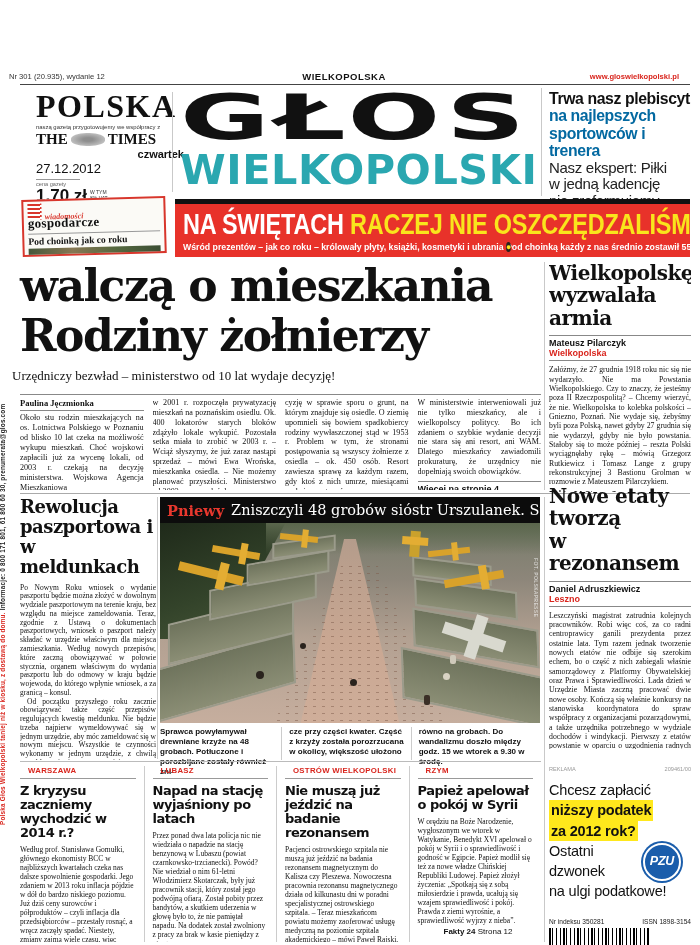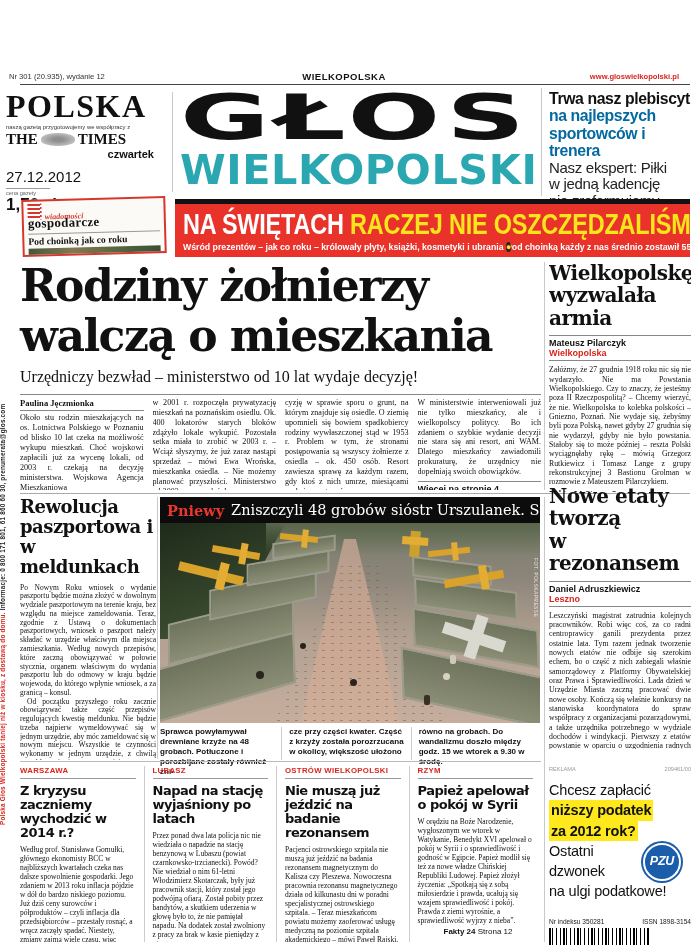--- a/index.html
+++ b/index.html
@@ -18,30 +18,30 @@
 
   
   .topbar{left:9px;top:70px;width:670px;height:13px;font-size:7.6px;}
   .topbar .edition{position:absolute;left:0;top:2px;color:#333;}
   .topbar .region{position:absolute;left:0;right:0;text-align:center;top:1px;
                   font-weight:bold;font-size:9.5px;letter-spacing:.5px;}
   .topbar .url{position:absolute;right:0;top:2px;color:#d9251d;font-weight:bold;}
   .toprule{left:20px;top:84px;width:670px;height:1px;background:#444;position:absolute;}
 
   
-  .polska{left:6px;top:90px;width:148px;}
+  .polska{left:36px;top:90px;width:148px;}
   .polska-name{font-family:"Liberation Serif",serif;font-weight:bold;font-size:32px;
                letter-spacing:1.5px;line-height:1;}
   .polska-tag{font-size:5.9px;color:#333;margin-top:2px;}
   .partner{display:flex;align-items:center;gap:3px;margin-top:1px;
            font-family:"Liberation Serif",serif;font-weight:bold;font-size:15px;}
   .crest{width:34px;height:13px;border-radius:45%;
          background:radial-gradient(ellipse at center,#8e8e8e 20%,#c2c2c2 75%);}
   .day{font-weight:bold;font-size:11px;text-align:right;}
-  .date{font-size:15px;margin-top:8px;}
+  .date{font-size:13px;margin-top:1px;}
   .price-label{font-size:5.6px;color:#666;border-top:1px solid #999;width:44px;
                margin-top:3px;padding-top:1px;}
   .price-row{display:flex;align-items:flex-start;gap:3px;}
   .price{font-size:17px;font-weight:bold;line-height:1;}
   .vat{font-size:5px;line-height:1.2;color:#333;margin-top:2px;}
 
   
   .masthead{left:180px;top:88px;width:360px;height:108px;overflow:hidden;}
   .glos{font-family:"DejaVu Sans",sans-serif;font-weight:900;font-size:56px;
         line-height:.95;letter-spacing:3px;transform:scale(1.95,1.1);
@@ -80,22 +80,22 @@
           transform:scale(1.02,1.3);transform-origin:left top;}
   .banner-title .w{color:#fff;}
   .banner-title .y{color:#f9e51c;}
   .banner-sub{margin-top:8px;font-size:9px;font-weight:bold;color:#fff;white-space:nowrap;
           transform:scaleX(.97);transform-origin:left top;}
   .banner-sub .dot{color:#f9e51c;}
 
   
   .headline{left:20px;top:261px;width:525px;font-family:"DejaVu Serif",serif;
             font-weight:bold;font-size:44px;line-height:1.14;letter-spacing:-1.5px;}
-  .standfirst{left:20px;top:368px;width:525px;font-family:"Liberation Serif",serif;
-            font-size:16px;}
+  .standfirst{left:12px;top:368px;width:525px;font-family:"Liberation Serif",serif;
+            font-size:13px;}
   .bodycols{left:20px;top:394px;width:521px;height:96px;display:flex;gap:9px;
             border-top:1px solid #888;padding-top:3px;box-sizing:border-box;}
   .bcol{flex:1;font-family:"Liberation Serif",serif;font-size:8.1px;line-height:1.22;
         text-align:justify;overflow:hidden;}
   .author{display:block;font-weight:bold;font-size:8.6px;border-bottom:1px solid #888;
         padding-bottom:2px;margin-bottom:2px;}
   .more-ref{display:block;font-family:"Liberation Sans",sans-serif;font-weight:bold;
         font-size:9px;border-top:1px solid #888;margin-top:4px;padding-top:2px;text-align:left;}
 
   
@@ -149,21 +149,21 @@
         font-size:5px;color:#f0f0f0;opacity:.85;letter-spacing:.4px;}
 
   .caption-row{left:160px;top:727px;width:380px;height:33px;display:flex;}
   .caption-col{flex:1;font-size:8px;font-weight:bold;line-height:1.25;padding-right:7px;}
   .caption-col + .caption-col{border-left:1px solid #ccc;padding-left:7px;}
 
   
   .teasers{left:20px;top:766px;width:521px;height:176px;display:flex;}
   .teaser{flex:1;overflow:hidden;padding-right:8px;}
   .teaser + .teaser{border-left:1px solid #ccc;padding-left:8px;}
-  .tlabel{color:#d9251d;font-weight:bold;font-size:7.8px;letter-spacing:.3px;}
+  .tlabel{color:#d9251d;font-weight:bold;font-size:7.8px;letter-spacing:.3px;margin-left:8px;}
   .trule{border-top:1px solid #999;margin:3px 0 5px;}
   .ttitle{font-family:"DejaVu Sans",sans-serif;font-weight:bold;font-size:13px;
           line-height:1.08;letter-spacing:-.5px;margin-bottom:5px;}
   .tbody{font-family:"Liberation Serif",serif;font-size:7.5px;line-height:1.2;}
   .tref{font-size:8px;margin-top:2px;padding-left:26px;}
   .tref b{font-family:"Liberation Sans",sans-serif;}
 
   
   .rightcol1{left:549px;top:262px;height:230px;}
   .rightcol2{left:549px;top:485px;height:264px;}
@@ -254,22 +254,22 @@
       <span class="y">RACZEJ NIE OSZCZĘDZALIŚMY</span>
     </div>
     <div class="banner-sub">
       <span>Wśród prezentów – jak co roku – królowały płyty, książki, kosmetyki i ubrania</span>
       <span class="dot">●</span>
       <span>Pod choinką każdy z nas średnio zostawił 550 zł</span>
     </div>
   </div>
 
   <div class="abs headline">
+    <div>walczą o mieszkania</div>
     <div>Rodziny żołnierzy</div>
-    <div>walczą o mieszkania</div>
   </div>
   <div class="abs standfirst">Urzędniczy bezwład – ministerstwo od 10 lat wydaje decyzję!</div>
   <div class="abs bodycols">
     <div class="bcol">
       <span class="author">Paulina Jęczmionka</span>
       <span>Około stu rodzin mieszkających na os. Lotnictwa Polskiego w Poznaniu od blisko 10 lat czeka na możliwość wykupu mieszkań. Choć wojskowi zapłacili już za wycenę lokali, od 2003 r. czekają na decyzję ministerstwa. Wojskowa Agencja Mieszkaniowa</span>
     </div>
     <div class="bcol">w 2001 r. rozpoczęła prywatyzację mieszkań na poznańskim osiedlu. Ok. 400 lokatorów starych bloków zdążyło lokale wykupić. Pozostała setka miała to zrobić w 2003 r. – Wciąż słyszymy, że już zaraz nastąpi sprzedaż – mówi Ewa Wrońska, mieszkanka osiedla. – Nie możemy planować przyszłości. Ministerstwo od 2003 r. ma wydać de-</div>
     <div class="bcol">cyzję w sprawie sporu o grunt, na którym znajduje się osiedle. O ziemię upomnieli się bowiem spadkobiercy rodziny wywłaszczonej stąd w 1953 r. Problem w tym, że stronami postępowania są wszyscy żołnierze z osiedla – ok. 450 osób. Resort zawiesza sprawę za każdym razem, gdy ktoś z nich umrze, miesiącami szukając następców.</div>
     <div class="bcol">

